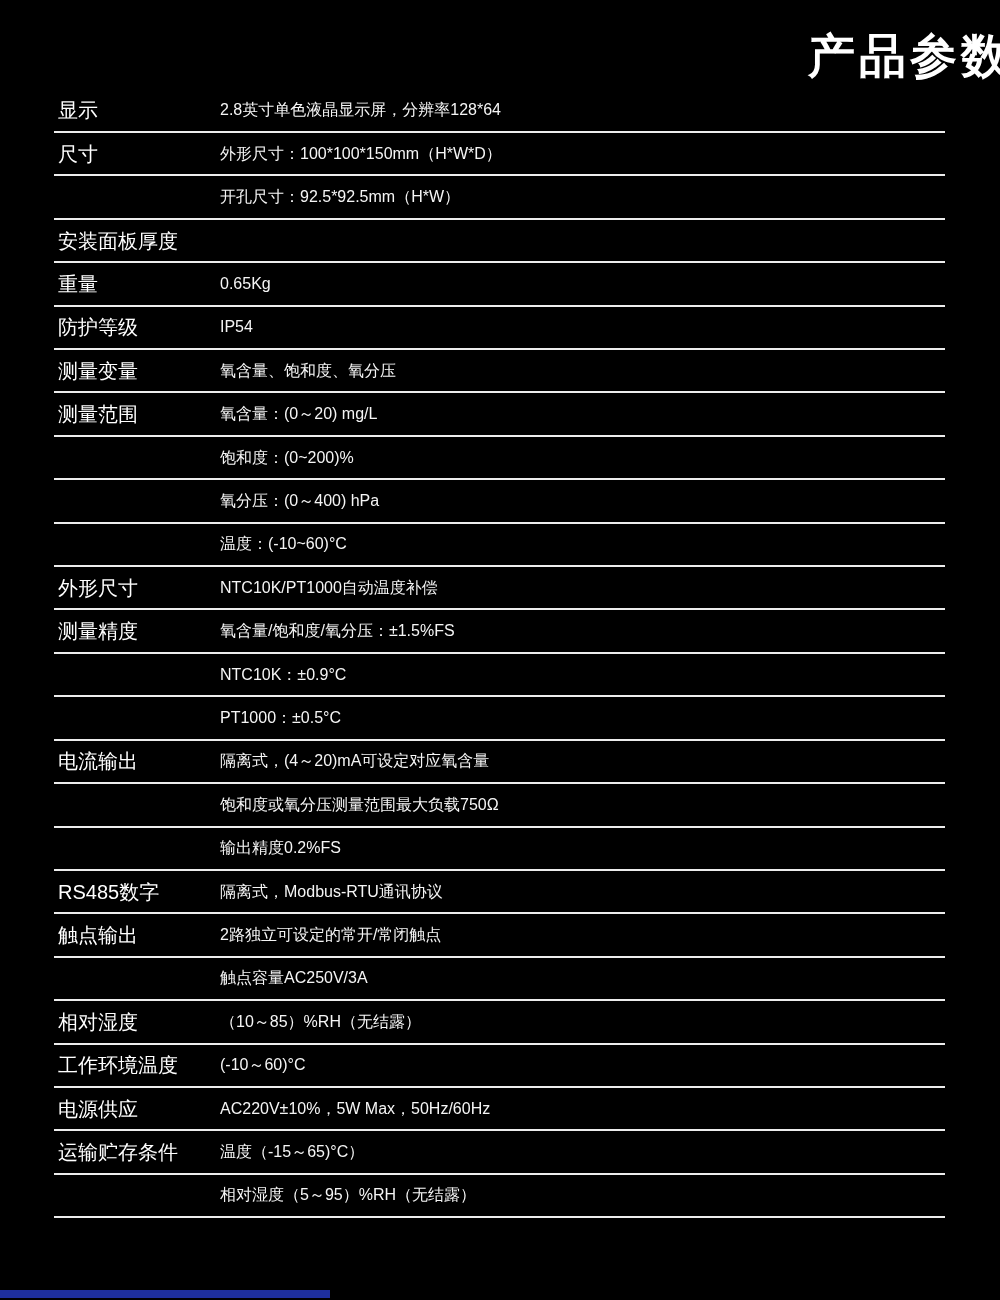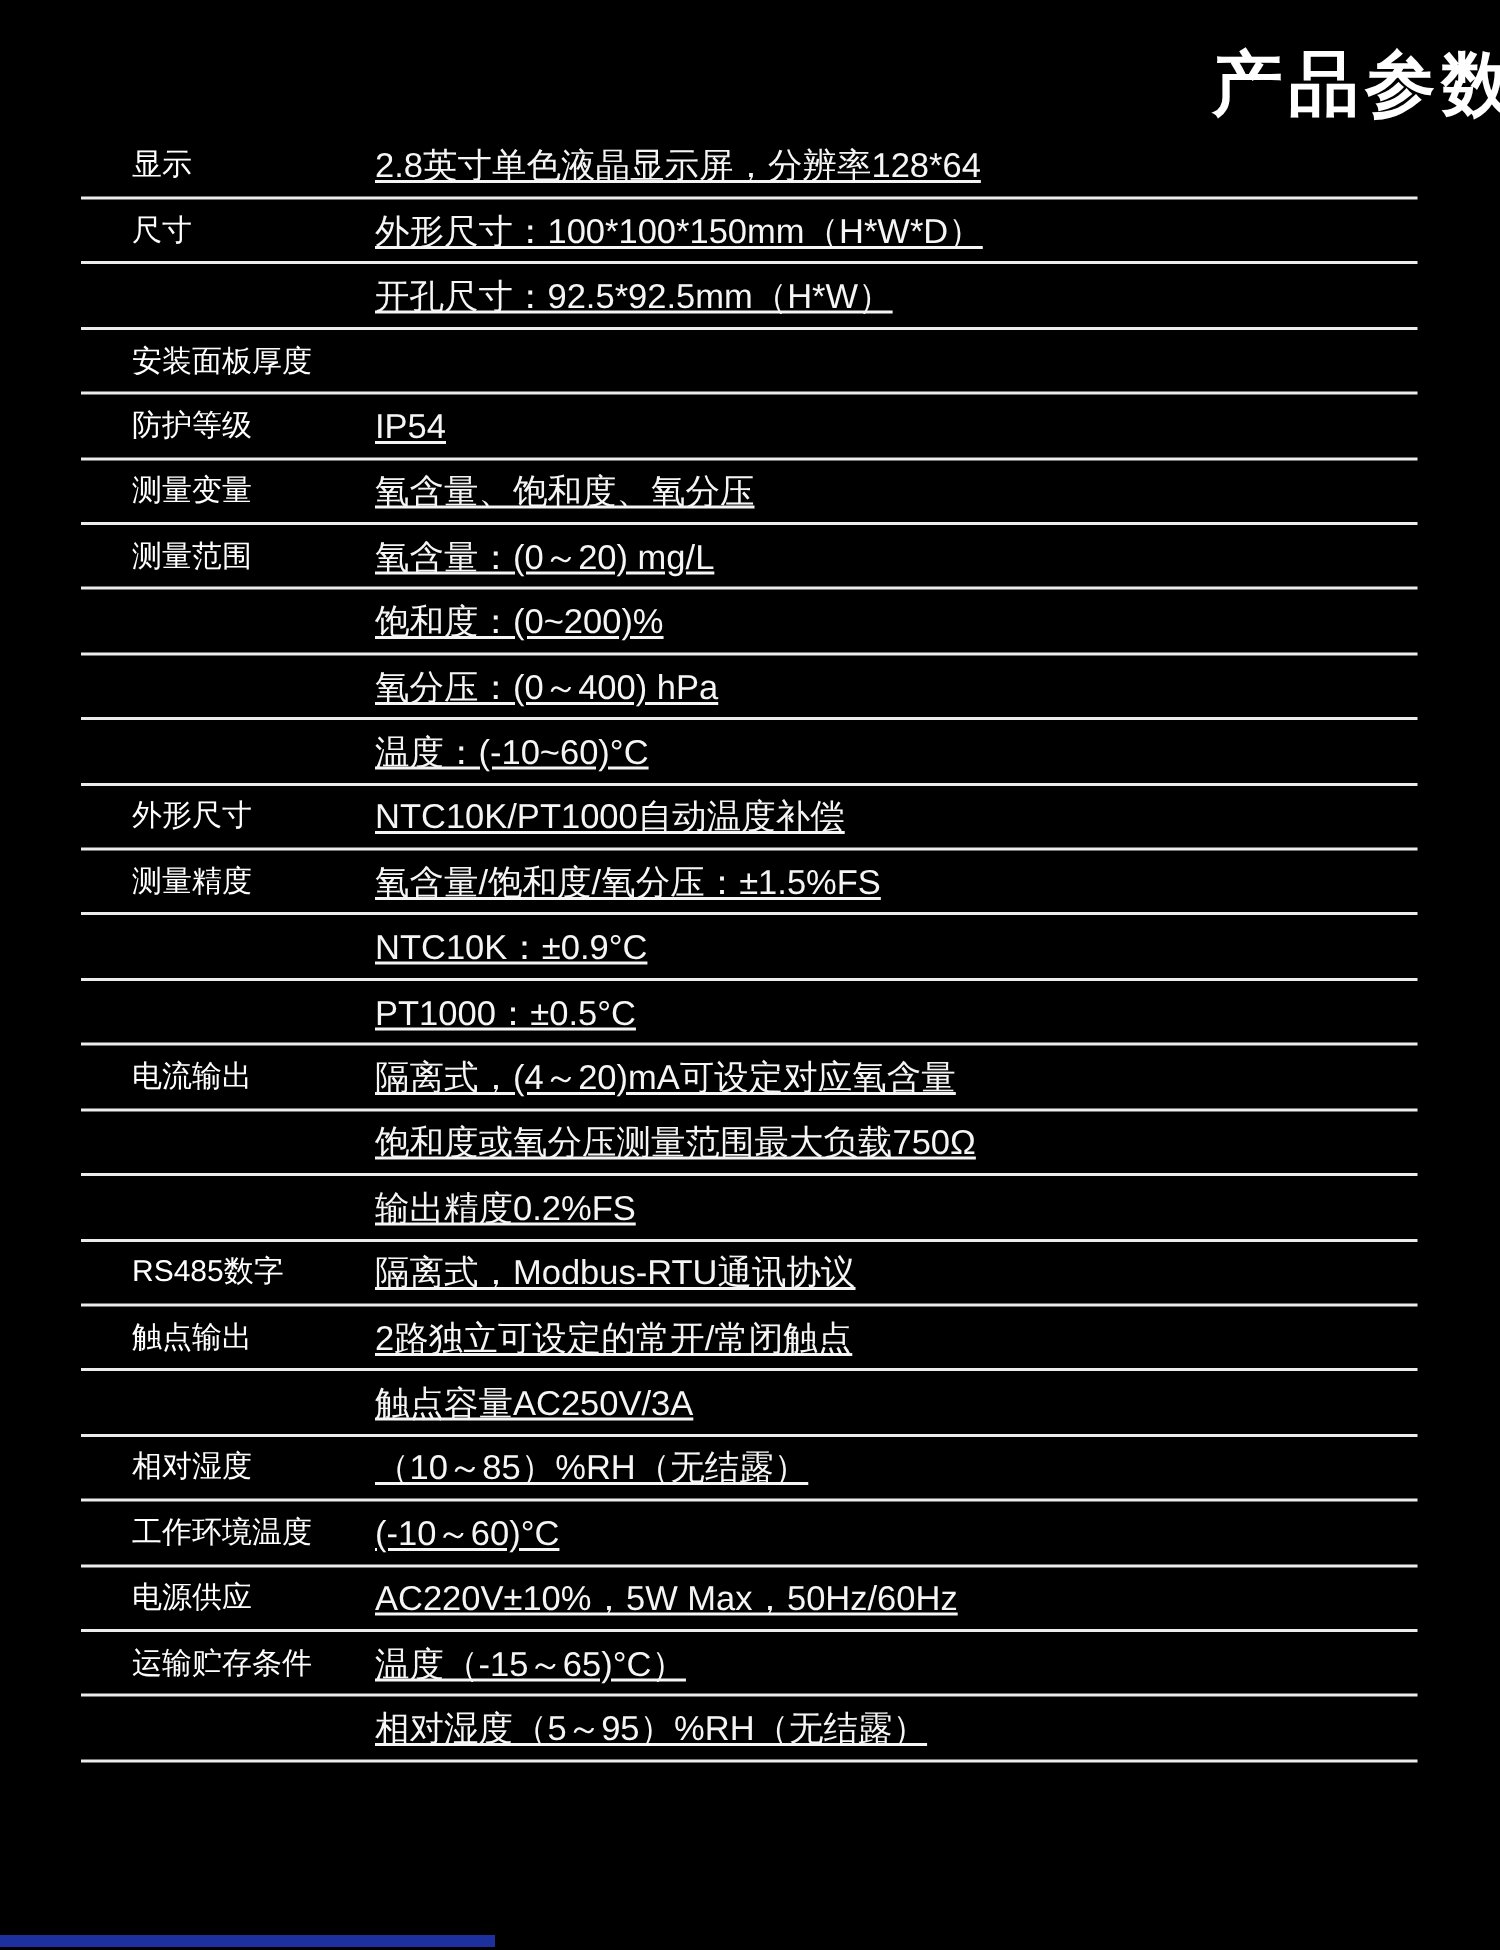--- a/index.html
+++ b/index.html
@@ -43,29 +43,27 @@
   }
   .label {
     box-sizing: border-box;
     width: 166px;
     padding-left: 4px;
     flex: 0 0 166px;
     color: #ffffff;
     font-size: 20px;
     line-height: 24px;
     white-space: nowrap;
-    margin-left: 30px;
   }
   .value {
     flex: 1;
     color: #f5f5f5;
-    font-size: 23px;
+    font-size: 16px;
     line-height: 24px;
     white-space: nowrap;
-    text-decoration: underline;
   }
   .accent-bar {
     position: absolute;
     left: 0;
     top: 1290px;
     width: 330px;
     height: 8px;
     background: #1e2f9e;
   }
 </style>
@@ -82,20 +80,24 @@
   <div class="row">
     <div class="label">尺寸</div>
     <div class="value">外形尺寸：100*100*150mm（H*W*D）</div>
   </div>
   <div class="row">
     <div class="label"></div>
     <div class="value">开孔尺寸：92.5*92.5mm（H*W）</div>
   </div>
   <div class="row">
     <div class="label">安装面板厚度</div>
+  </div>
+  <div class="row">
+    <div class="label">重量</div>
+    <div class="value">0.65Kg</div>
   </div>
   <div class="row">
     <div class="label">防护等级</div>
     <div class="value">IP54</div>
   </div>
   <div class="row">
     <div class="label">测量变量</div>
     <div class="value">氧含量、饱和度、氧分压</div>
   </div>
   <div class="row">

